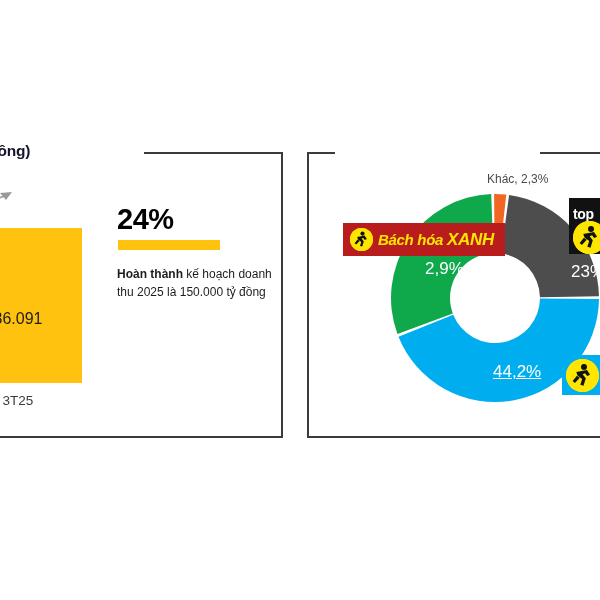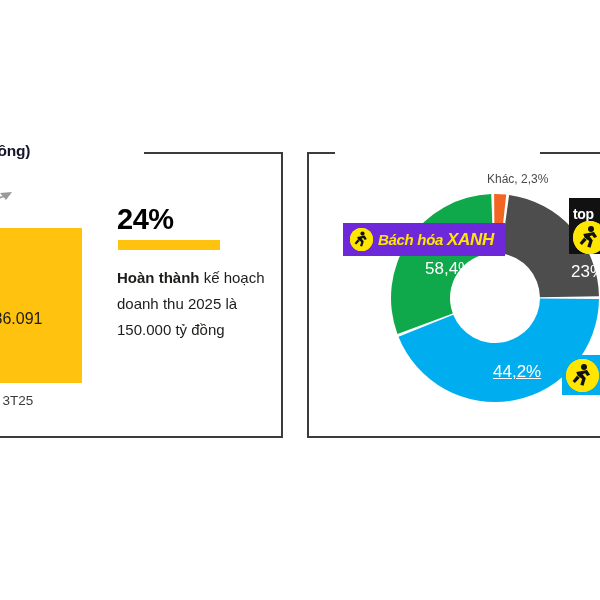--- a/index.html
+++ b/index.html
@@ -136,22 +136,22 @@
     top: 240px;
     width: 102px;
     height: 10px;
     background: #FFC20E;
   }
   .callout-body {
     position: absolute;
     left: 117px;
     top: 265px;
     width: 165px;
-    font-size: 15px;
-    line-height: 26px;
+    font-size: 12px;
+    line-height: 18px;
     color: #1d1d1b;
   }
   .callout-body b { font-weight: bold; }
 
   
   .donut-wrap {
     position: absolute;
     left: 388px;
     top: 190px;
     width: 230px;
@@ -185,21 +185,21 @@
     display: flex;
     align-items: center;
     box-sizing: border-box;
   }
 
   .badge-bhx {
     left: 343px;
     top: 223px;
     width: 162px;
     height: 33px;
-    background: #6d28d9;
+    background: #b91c1c;
     padding: 0 7px;
   }
   .badge-bhx .bhx-text {
     font-size: 15px;
     font-weight: bold;
     font-style: italic;
     color: #FFE600;
     letter-spacing: -0.3px;
     margin-left: 5px;
     white-space: nowrap;
@@ -287,21 +287,21 @@
                L 151.9931462820376 107.21464171032224 A 45 45 0 0 0 113.1072007595437 63.41634717878504 Z" fill="#4D4D4D"></path>
         <path d="M 210.99429761401325 109.08906554808955 A 104 104 0 0 1 10.49149495465565 146.75704392639798
                L 65.24151223999523 124.76987477584528 A 45 45 0 0 0 151.99753262144804 108.47123028523106 Z" fill="#00AEEF"></path>
         <path d="M 9.446961990744342 144.0472575262629 A 104 104 0 0 1 103.22533299318015 4.068523107830188
                L 105.3667306220491 63.0296494216573 A 45 45 0 0 0 64.78955086137975 123.59737104501761 Z" fill="#0FA84A"></path>
         <path d="M 106.1287418288639 4.0036495390380225 A 104 104 0 0 1 118.2319329934264 4.608299746879197
                L 111.85997100677103 63.26320662124581 A 45 45 0 0 0 106.62301329133534 63.001579127468375 Z" fill="#F26522"></path>
       </svg>
   </div>
 
-  <div class="slice-label lbl-green">58,4%</div>
+  <div class="slice-label lbl-green">2,9%</div>
   <div class="slice-label lbl-blue">44,2%</div>
   <div class="slice-label lbl-gray">23%</div>
 
   <div class="khac-label">Khác, 2,3%</div>
 
   <div class="badge badge-bhx">
     <span class="logo-mark sm">
       <svg width="23" height="23" viewBox="0 0 23 23">
         <circle cx="11.5" cy="11.5" r="11.5" fill="#FFE600"></circle>
         <g fill="#111111">

